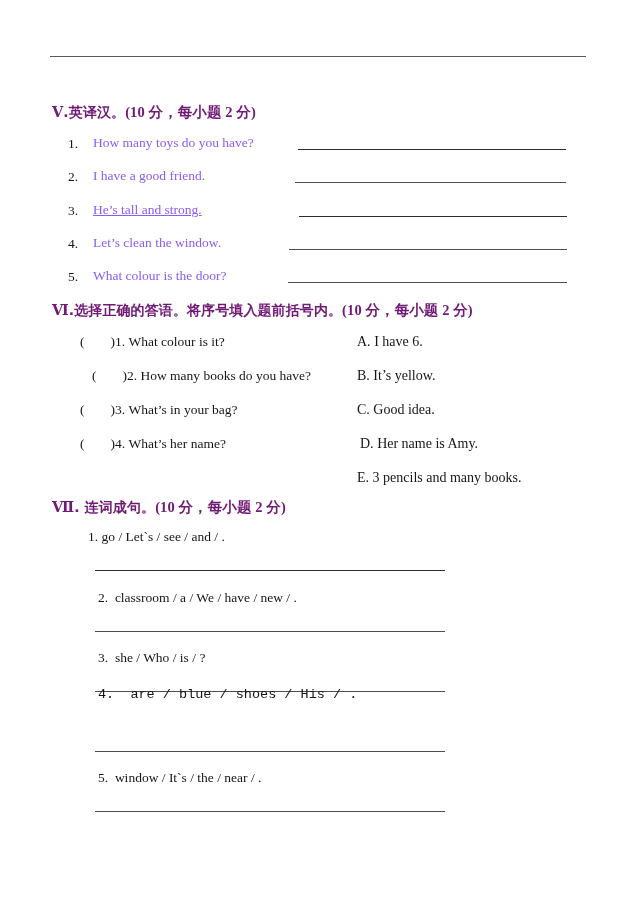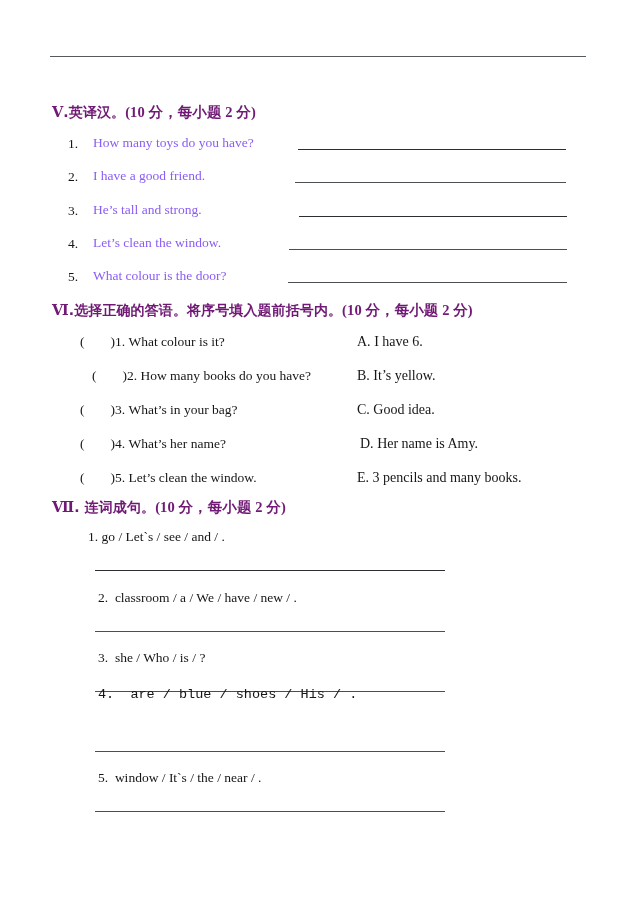--- a/index.html
+++ b/index.html
@@ -130,21 +130,21 @@
 
   <div class="num" style="left:68px; top:136px;">1.</div>
   <div class="t" style="left:93px; top:136px;">How many toys do you have?</div>
   <div class="rule dark" style="left:298px; top:149px; width:268px;"></div>
 
   <div class="num" style="left:68px; top:169px;">2.</div>
   <div class="t" style="left:93px; top:169px;">I have a good friend.</div>
   <div class="rule" style="left:295px; top:182px; width:271px;"></div>
 
   <div class="num" style="left:68px; top:203px;">3.</div>
-  <div class="t" style="left:93px; top:203px;">He’s tall and strong.</div>
+  <div class="t" style="left:93px; top:203px;text-decoration:underline;">He’s tall and strong.</div>
   <div class="rule dark" style="left:299px; top:216px; width:268px;"></div>
 
   <div class="num" style="left:68px; top:236px;">4.</div>
   <div class="t" style="left:93px; top:236px;">Let’s clean the window.</div>
   <div class="rule" style="left:289px; top:249px; width:278px;"></div>
 
   <div class="num" style="left:68px; top:269px;">5.</div>
   <div class="t" style="left:93px; top:269px;">What colour is the door?</div>
   <div class="rule" style="left:288px; top:282px; width:279px;"></div>
 
@@ -173,23 +173,20 @@
     <span>C.</span>&nbsp;<span>Good idea.</span>
   </div>
 
   <div class="vi-left" style="left:80px; top:436px;">
     <span class="paren-open">(</span><span class="gap"></span><span>)</span><span>4.</span>&nbsp;<span>What’s her name?</span>
   </div>
   <div class="vi-right" style="left:360px; top:436px;">
     <span>D.</span>&nbsp;<span>Her name is Amy.</span>
   </div>
 
-  <div class="vi-left" style="left:80px; top:470px;">
-    <span class="paren-open">(</span><span class="gap"></span><span>)</span><span>5.</span>&nbsp;<span>Let’s clean the window.</span>
-  </div>
   <div class="vi-right" style="left:357px; top:470px;">
     <span>E.</span>&nbsp;<span>3 pencils and many books.</span>
   </div>
 
   <div class="section-heading" style="left:52px; top:498px;">
     <span class="numeral">Ⅶ</span><span class="cjk">. 连词成句。</span><span class="score">(10 分，每小题 2 分)</span>
   </div>
 
   <div class="vii-item first" style="left:88px; top:529px;">
     <span>1.</span>&nbsp;<span>go  /  Let`s  /  see   /  and  / .</span>

